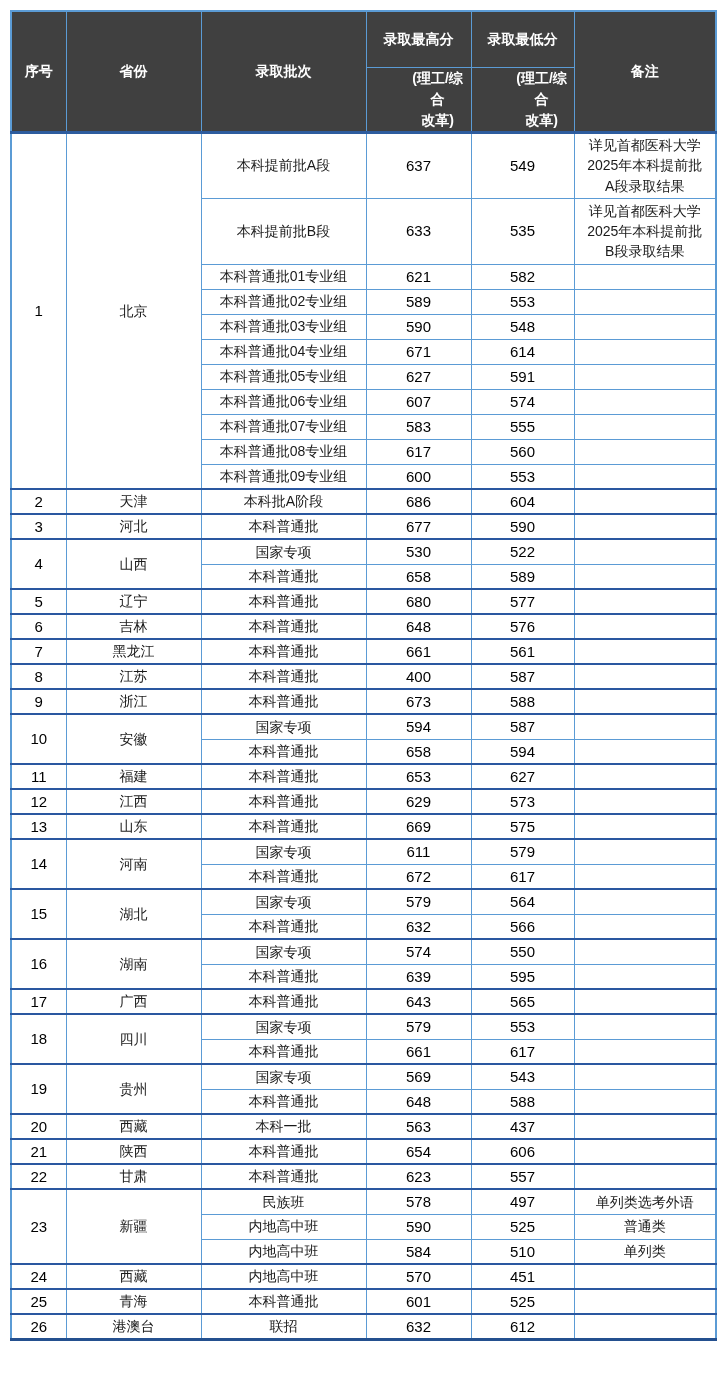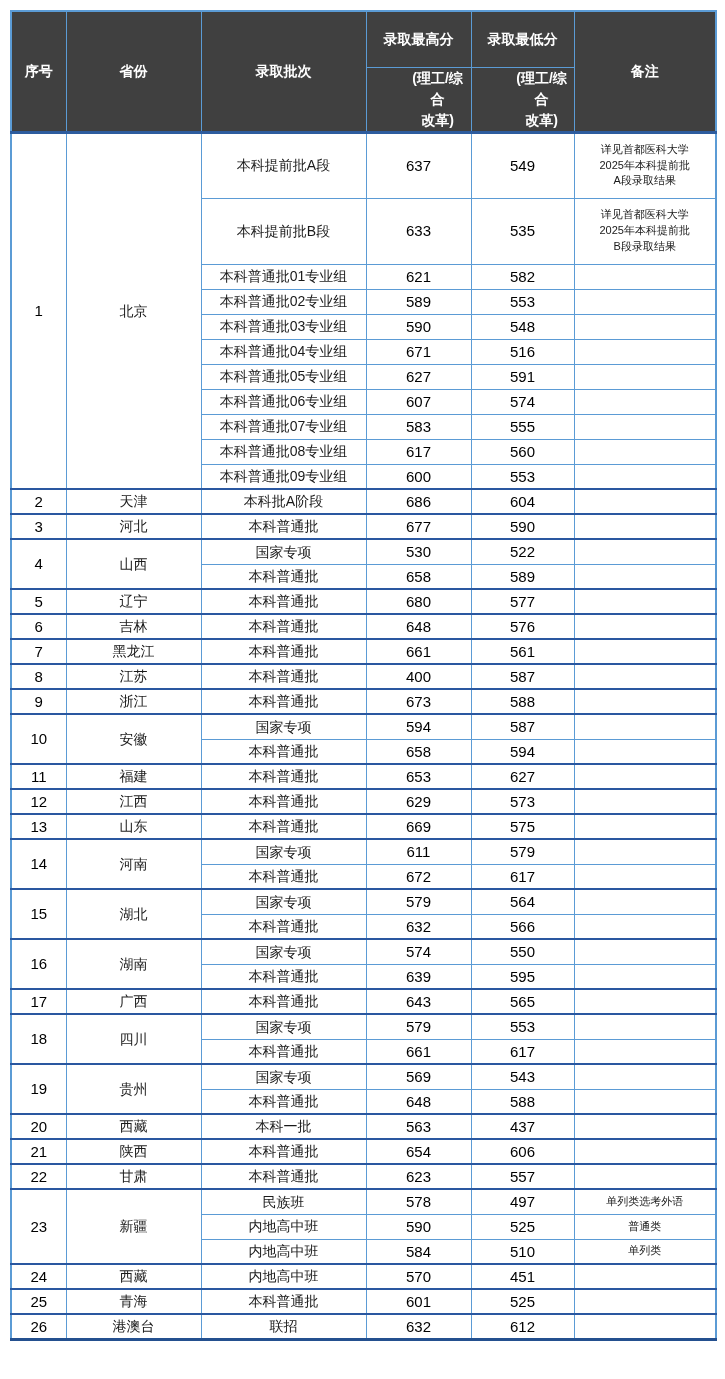--- a/index.html
+++ b/index.html
@@ -56,21 +56,21 @@
   tbody td {
     font-size: 14px;
     color: #1a1a1a;
     height: 25px;
     line-height: 1.3;
     background: #ffffff;
   }
   tbody td.num { font-size: 15px; color: #000000; }
   tbody tr.tall td { height: 66px; }
   tbody td.remark {
-    font-size: 11px;
+    font-size: 14px;
     white-space: pre-line;
     line-height: 1.45;
   }
   
   tbody tr.grp td { border-top: 2px solid #2A57A0; }
 </style>
 </head>
 <body>
 
 <div class="page">
@@ -132,21 +132,21 @@
         </tr>
         <tr>
           <td>本科普通批03专业组</td>
           <td class="num">590</td>
           <td class="num">548</td>
           <td class="remark"></td>
         </tr>
         <tr>
           <td>本科普通批04专业组</td>
           <td class="num">671</td>
-          <td class="num">516</td>
+          <td class="num">614</td>
           <td class="remark"></td>
         </tr>
         <tr>
           <td>本科普通批05专业组</td>
           <td class="num">627</td>
           <td class="num">591</td>
           <td class="remark"></td>
         </tr>
         <tr>
           <td>本科普通批06专业组</td>

